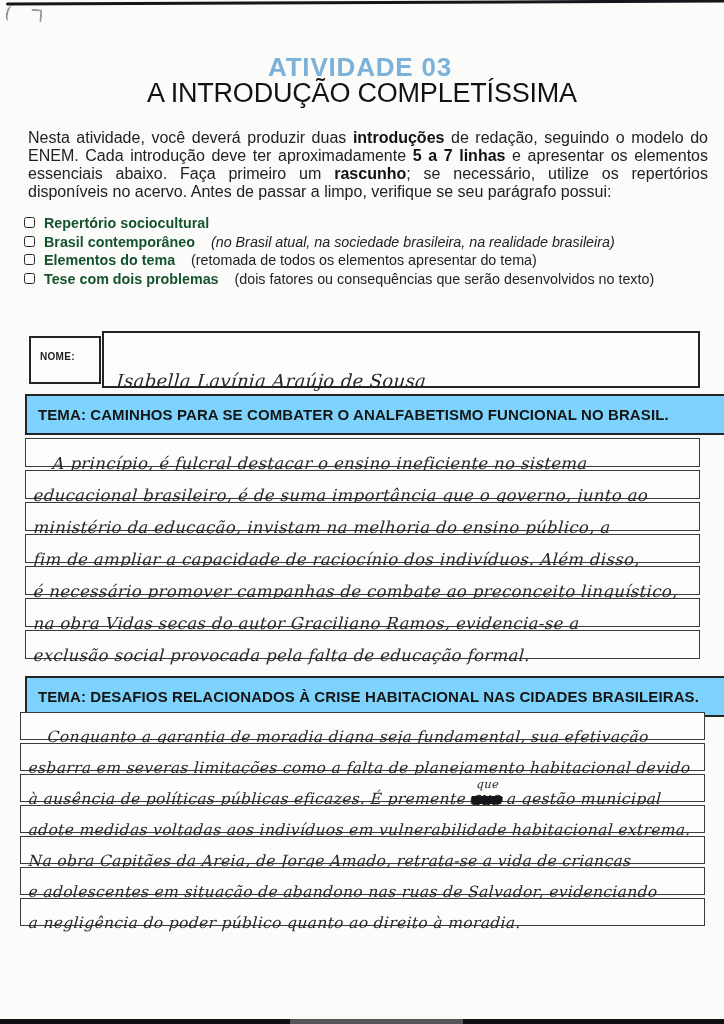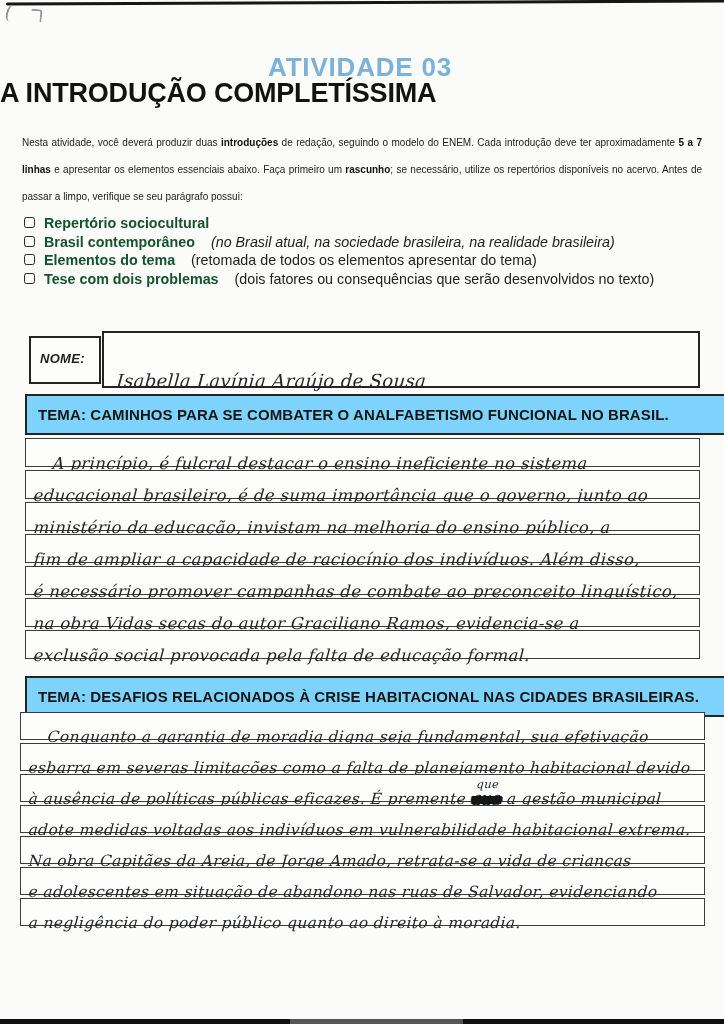--- a/index.html
+++ b/index.html
@@ -13,37 +13,37 @@
   }
   
   .top-edge{position:absolute;top:1px;left:6px;right:-6px;height:3px;background:#15151a;transform:rotate(-0.25deg);border-radius:2px;}
   .bottom-edge{position:absolute;bottom:0;left:0;right:0;height:5px;
     background:linear-gradient(90deg,#101014 0 40%,#55555a 40% 64%,#101014 64% 100%);}
   .pen-mark1{position:absolute;left:6px;top:5px;width:9px;height:17px;border-left:2.5px solid #8d8f92;border-radius:60% 0 0 45%;transform:rotate(10deg);}
   .pen-mark2{position:absolute;left:31px;top:9px;width:9px;height:11px;border-top:2px solid #97999c;border-right:2px solid #97999c;border-radius:0 3px 0 0;transform:rotate(4deg);}
   
   .activity-label{position:absolute;top:52px;left:0;right:4px;text-align:center;
     font-size:26px;font-weight:bold;letter-spacing:.8px;color:#7cb2da;}
-  .page-title{position:absolute;top:78px;left:0;right:0;text-align:left;
-    font-size:27px;font-weight:bold;letter-spacing:-.2px;color:#121212;}
+  .page-title{position:absolute;top:78px;left:0;right:0;text-align:center;
+    font-size:27px;font-weight:normal;letter-spacing:-.2px;color:#121212;}
   
-  .instructions{position:absolute;top:129px;left:22px;width:680px;
-    font-size:10px;line-height:27px;text-align:justify;color:#222;}
+  .instructions{position:absolute;top:129px;left:28px;width:680px;
+    font-size:16px;line-height:18px;text-align:justify;color:#222;}
   .instructions b{color:#111;}
   
   .checklist{position:absolute;top:216px;left:24px;width:680px;}
   .check-item{display:flex;align-items:flex-start;margin-bottom:4.2px;font-size:14.3px;line-height:14.5px;}
   .checkbox{flex:0 0 auto;width:9px;height:9px;border:1.6px solid #2a2a2a;border-radius:2.5px;margin:1px 9px 0 0;}
   .check-item b{margin-right:16px;white-space:nowrap;color:#14532d;}
   .check-desc{color:#222;}
   .check-desc.italic{font-style:italic;}
   
   .name-label-box{position:absolute;left:29px;top:336px;width:68px;height:44px;
     border:2px solid #242424;background:#fdfdfc;}
-  .name-label-box span{position:absolute;left:9px;top:13px;font-size:13px;font-weight:bold;font-style:italic;letter-spacing:.3px;}
+  .name-label-box span{position:absolute;left:9px;top:13px;font-size:10px;font-weight:bold;letter-spacing:.3px;}
   .name-value-box{position:absolute;left:102px;top:331px;width:594px;height:53px;
     border:2px solid #242424;background:#fdfdfc;}
   
   .hw{font-family:"DejaVu Serif",serif;font-style:italic;color:#24262b;
     letter-spacing:.35px;white-space:nowrap;transform:skewX(-4deg);transform-origin:left bottom;}
   .name-hw{position:absolute;left:12px;bottom:-5px;font-size:18px;}
   
   .theme-box{position:absolute;left:25px;width:671px;border:2px solid #242424;background:#7dd3fc;
     font-size:15px;font-weight:bold;color:#151515;padding:10px 16px 10px 11px;letter-spacing:.1px;}
   .theme1{top:394px;}

